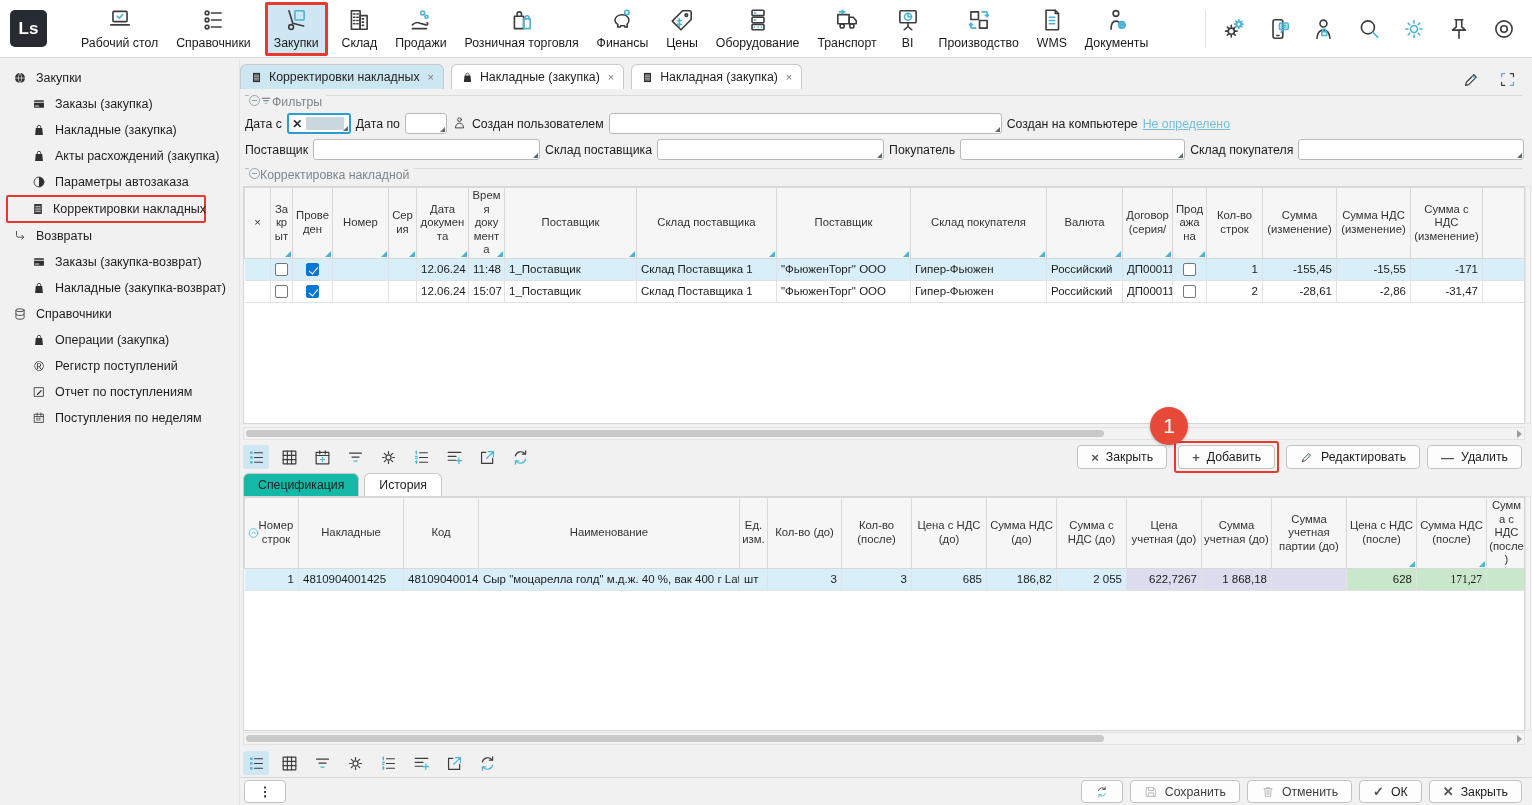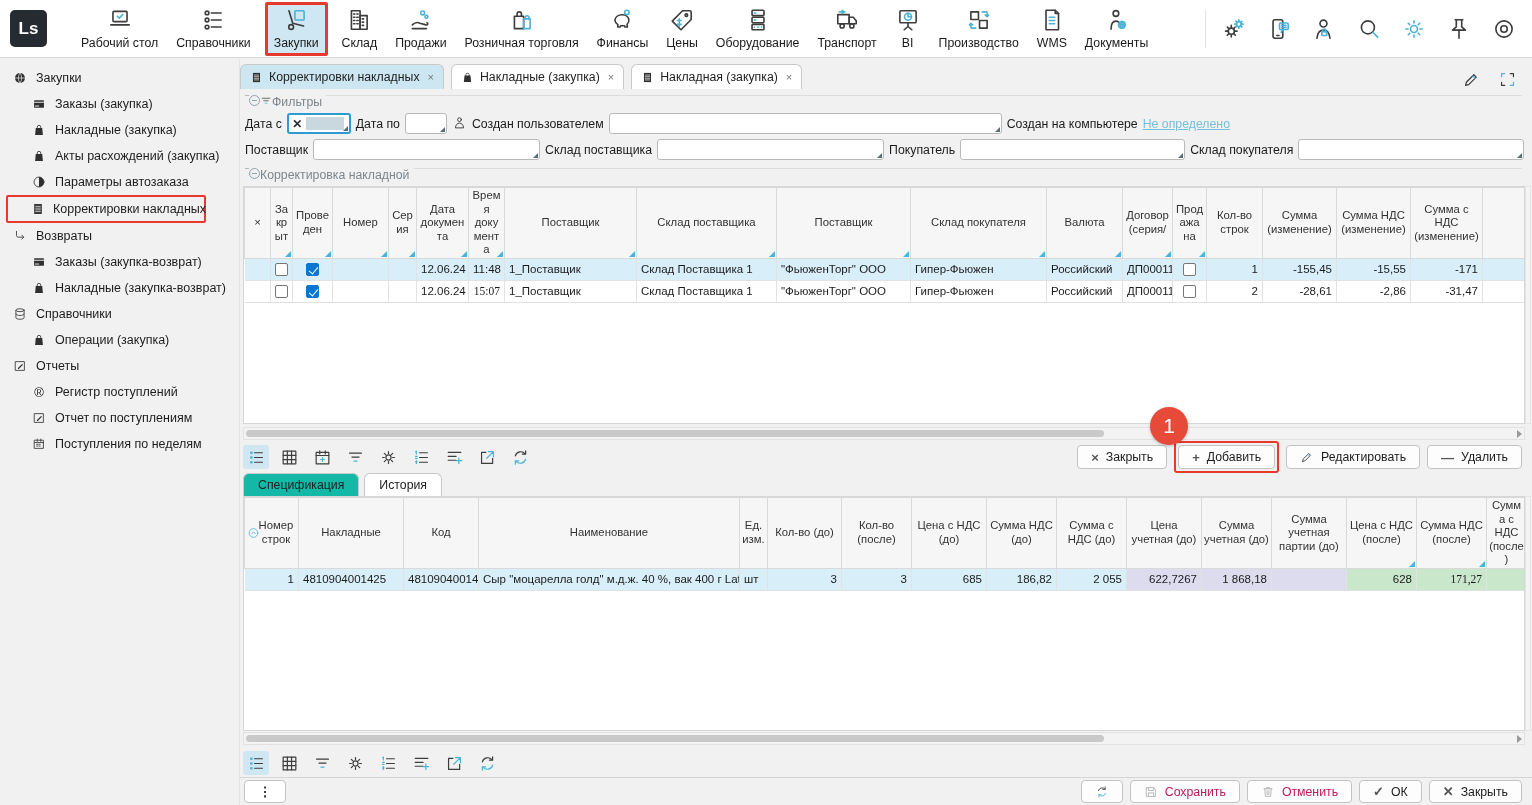--- a/index.html
+++ b/index.html
@@ -110,21 +110,21 @@
   .tbtn.sel { background:#cfe7f2; }
   .tbtn .ic svg { width:19px; height:19px; }
 
   .btnrow { display:flex; gap:7px; align-items:center; }
   .btn { height:24px; background:#fdfdfd; border:1px solid #c3c3c3; border-radius:4px; display:flex;
          align-items:center; gap:7px; padding:0 13px; font-size:12.3px; cursor:pointer; white-space:nowrap;
          font-family:"Liberation Sans", sans-serif; color:#1c1c1c; }
   .btn .ic svg { width:14px; height:14px; }
   .btn .gic { font-size:13px; color:#555; font-weight:bold; line-height:1; }
   .btn .blabel:empty { display:none; }
-  .btn.dis { color:#be185d; cursor:default; }
+  .btn.dis { color:#404040; cursor:default; }
   .btn.dis .ic svg * { stroke:#b0b0b0 !important; }
   .addwrap { position:relative; border:2px solid #e8392f; border-radius:3px; padding:2px; display:inline-flex; }
   .badge { position:absolute; left:-26px; top:-36px; width:38px; height:38px; border-radius:50%;
            background:#e84a3a; color:#fff; font-size:21px; display:flex; align-items:center; justify-content:center;
            z-index:9; box-shadow:0 1px 3px rgba(0,0,0,.25); }
 
   .subtabs { position:absolute; left:3px; display:flex; gap:5px; height:23px; z-index:2; }
   .stab { display:flex; align-items:center; padding:0 14px; border:1px solid #c9c9c9; border-bottom:none;
           border-radius:6px 6px 0 0; background:#fff; font-size:12.3px; cursor:pointer; }
   .stab.active { background:#14b8a6; }
@@ -454,29 +454,20 @@
       <span class="side-label">Справочники</span>
     </div>
     <div class="side-item lv1">
       <span class="ic sic">
         <svg viewBox="0 0 24 24">
           <path d="M6.5 8.5h11l1.2 12H5.3z" class="df"></path>
           <path d="M9 8.5V7a3 3 0 016 0v1.5"></path>
         </svg>
       </span>
       <span class="side-label">Операции (закупка)</span>
-    </div>
-    <div class="side-item lv0">
-      <span class="ic sic">
-        <svg viewBox="0 0 24 24">
-          <rect x="4.5" y="4.5" width="15" height="15"></rect>
-          <path d="M8.5 15.5l7-7 1.5 1.5-7 7h-1.5z" class="df"></path>
-        </svg>
-      </span>
-      <span class="side-label">Отчеты</span>
     </div>
     <div class="side-item lv1">
       <span class="ic sic gic">®</span>
       <span class="side-label">Регистр поступлений</span>
     </div>
     <div class="side-item lv1">
       <span class="ic sic">
         <svg viewBox="0 0 24 24">
           <rect x="4.5" y="4.5" width="15" height="15"></rect>
           <path d="M8.5 15.5l7-7 1.5 1.5-7 7h-1.5z" class="df"></path>
@@ -668,21 +659,21 @@
             <td style="text-align: right;">-171</td>
             <td style="text-align: left;"></td>
           </tr>
           <tr>
             <td style="text-align: center;"></td>
             <td style="text-align: center;"><span class="cb"></span></td>
             <td style="text-align: center;"><span class="cb on"></span></td>
             <td style="text-align: left;"></td>
             <td style="text-align: left;"></td>
             <td style="text-align: right;">12.06.24</td>
-            <td style="text-align: right; font-family: Liberation Serif, serif;">15:07</td>
+            <td style="text-align: right;">15:07</td>
             <td style="text-align: left;">1_Поставщик</td>
             <td style="text-align: left;">Склад Поставщика 1</td>
             <td style="text-align: left;">"ФьюженТорг" ООО</td>
             <td style="text-align: left;">Гипер-Фьюжен</td>
             <td style="text-align: left;">Российский</td>
             <td style="text-align: left;">ДП00011</td>
             <td style="text-align: center;"><span class="cb"></span></td>
             <td style="text-align: right;">2</td>
             <td style="text-align: right;">-28,61</td>
             <td style="text-align: right;">-2,86</td>

